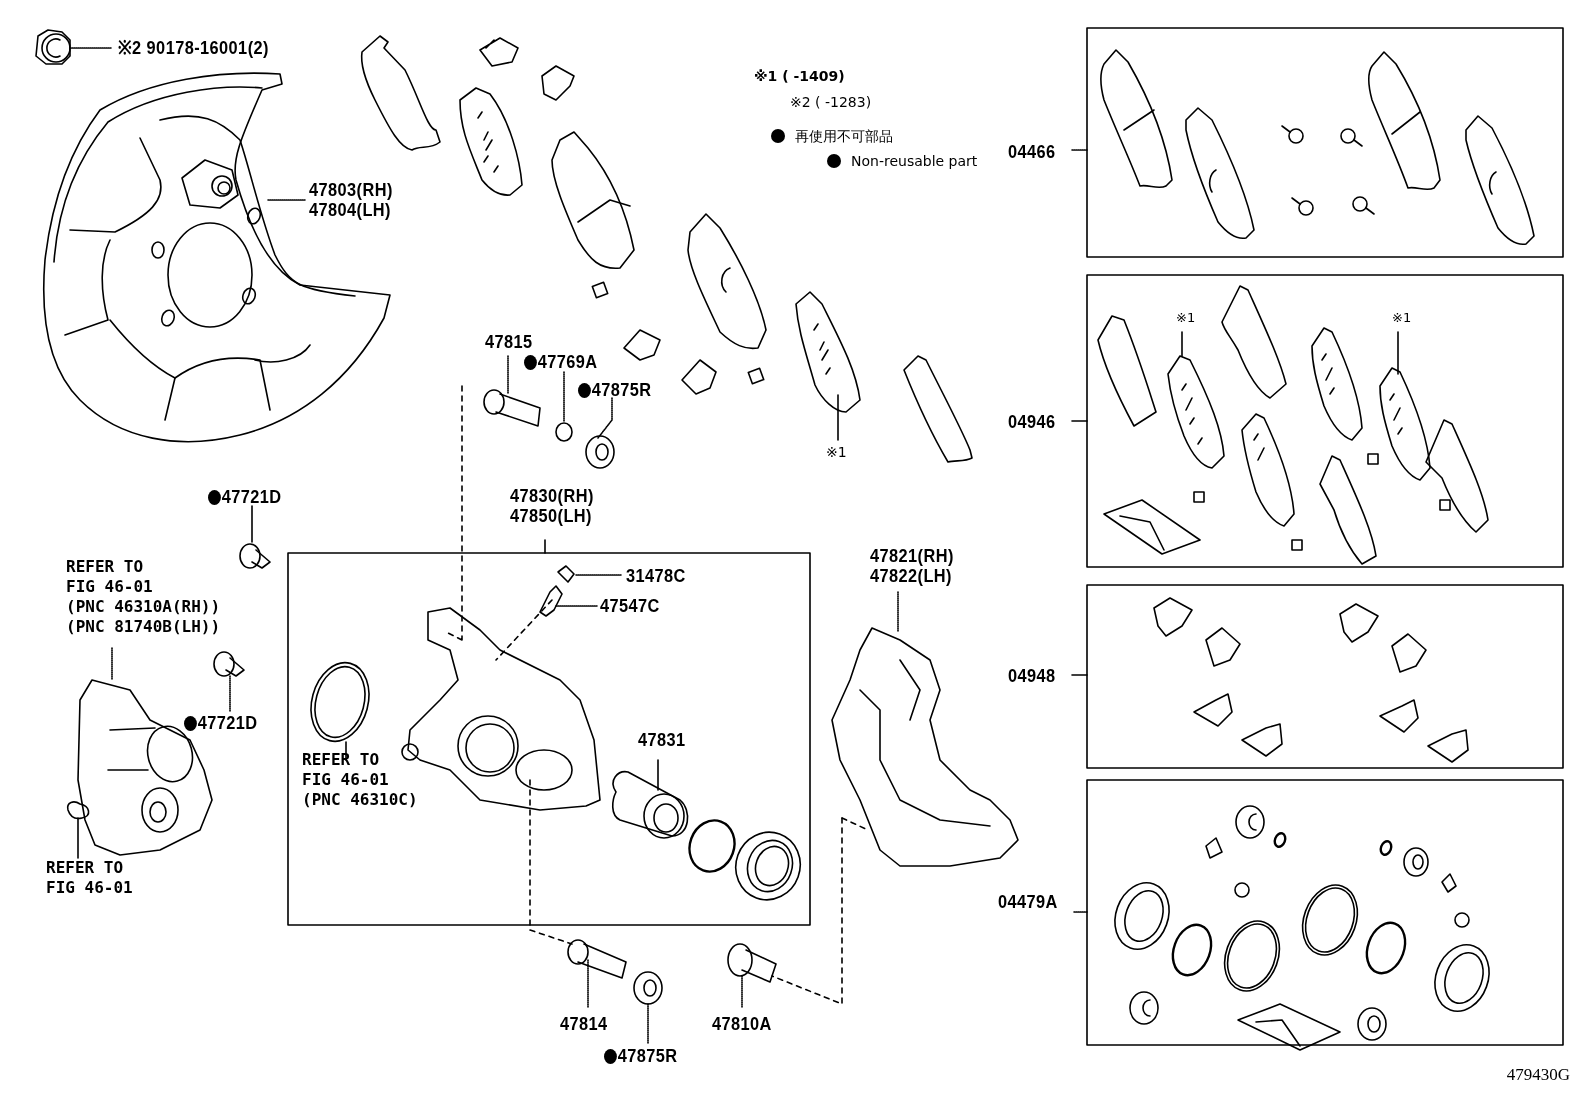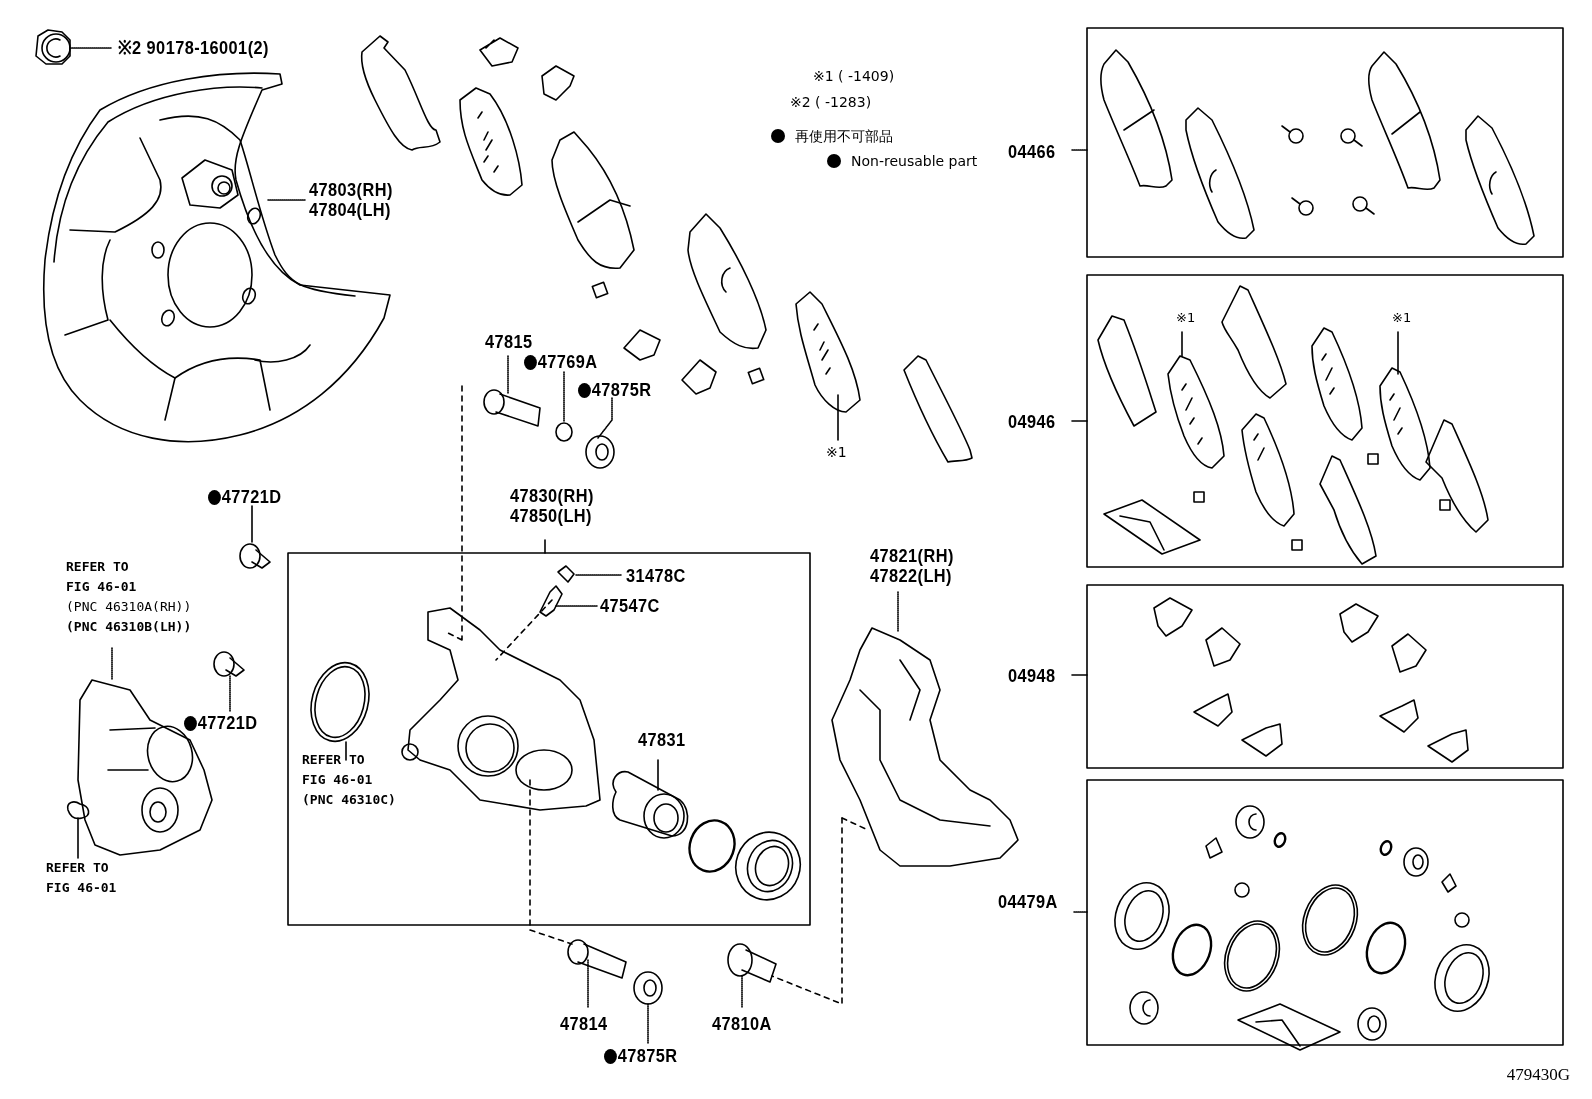--- a/index.html
+++ b/index.html
@@ -1,19 +1,19 @@
 <!DOCTYPE html>
 <html><head>
 <meta charset="utf-8">
 <style>
   html, body { margin:0; padding:0; background:#ffffff; }
   body { width:1592px; height:1099px; position:relative; overflow:hidden; font-family:"DejaVu Sans Mono", monospace; color:#000; }
   #diagram { position:absolute; left:0; top:0; width:1592px; height:1099px; }
   .lbl { position:absolute; font-family:"Liberation Sans Narrow","Liberation Sans", sans-serif; font-weight:bold; font-size:19px; line-height:20px; white-space:nowrap; letter-spacing:0.5px; transform:scaleX(0.86); transform-origin:left top; }
-  .lbl.mono { font-family:"DejaVu Sans Mono", monospace; font-size:13px; line-height:20px; transform:none; letter-spacing:0; }
+  .lbl.mono { font-family:"DejaVu Sans Mono", monospace; font-size:16px; line-height:20px; transform:none; letter-spacing:0; }
   .legend { position:absolute; font-family:"DejaVu Sans", sans-serif; font-size:14px; line-height:24px; white-space:nowrap; }
   .dot { display:inline-block; width:14px; height:14px; border-radius:50%; background:#000; vertical-align:-2px; margin-right:10px; }
   .bul::before { content:""; display:inline-block; width:15px; height:15px; border-radius:50%; background:#000; vertical-align:-2px; margin-right:1px; }
   .note { position:absolute; font-family:"DejaVu Sans", sans-serif; font-size:14px; white-space:nowrap; }
   .figno { position:absolute; font-family:Liberation Serif, serif; font-size:17px; right:22px; bottom:14px; }
   svg * { vector-effect:non-scaling-stroke; }
 </style>
 </head>
 <body>
 
@@ -370,38 +370,38 @@
         <ellipse cx="1372" cy="1024" rx="14" ry="16"></ellipse>
         <ellipse cx="1374" cy="1024" rx="6" ry="8"></ellipse>
       </g>
 </svg>
 
 <span class="lbl" style="left:118px;top:38px;">※2 90178-16001(2)</span>
 
 <span class="lbl" style="left:309px;top:180px;">47803(RH)</span>
 <span class="lbl" style="left:309px;top:200px;">47804(LH)</span>
 
-<div class="note" style="left:813px;top:68px;">※1 (      -1409)</div>
+<div class="note" style="left:754px;top:68px;font-weight:bold;">※1 (      -1409)</div>
 <div class="note" style="left:790px;top:94px;">※2 (      -1283)</div>
 <div class="legend" style="left:771px;top:124px;"><span class="dot"></span><span>再使用不可部品</span></div>
 <div class="legend" style="left:827px;top:149px;"><span class="dot"></span><span>Non-reusable part</span></div>
 
 <span class="lbl" style="left:485px;top:332px;">47815</span>
 <span class="lbl bul" style="left:524px;top:352px;">47769A</span>
 <span class="lbl bul" style="left:578px;top:380px;">47875R</span>
 <span class="note" style="left:826px;top:444px;">※1</span>
 
 <span class="lbl bul" style="left:208px;top:487px;">47721D</span>
 <span class="lbl bul" style="left:184px;top:713px;">47721D</span>
 
 <div style="position:absolute;left:66px;top:557px;">
   <div class="lbl mono" style="position:relative;font-weight:bold;">REFER TO</div>
   <div class="lbl mono" style="position:relative;font-weight:bold;">FIG 46-01</div>
-  <div class="lbl mono" style="position:relative;font-weight:normal;">(PNC 46310A(RH))</div>
-  <div class="lbl mono" style="position:relative;font-weight:bold;">(PNC 46310B(LH))</div>
+  <div class="lbl mono" style="position:relative;font-weight:bold;">(PNC 46310A(RH))</div>
+  <div class="lbl mono" style="position:relative;font-weight:bold;">(PNC 81740B(LH))</div>
 </div>
 
 <div style="position:absolute;left:46px;top:858px;">
   <div class="lbl mono" style="position:relative;font-weight:bold;">REFER TO</div>
   <div class="lbl mono" style="position:relative;font-weight:bold;">FIG 46-01</div>
 </div>
 
 <span class="lbl" style="left:510px;top:486px;">47830(RH)</span>
 <span class="lbl" style="left:510px;top:506px;">47850(LH)</span>
 

